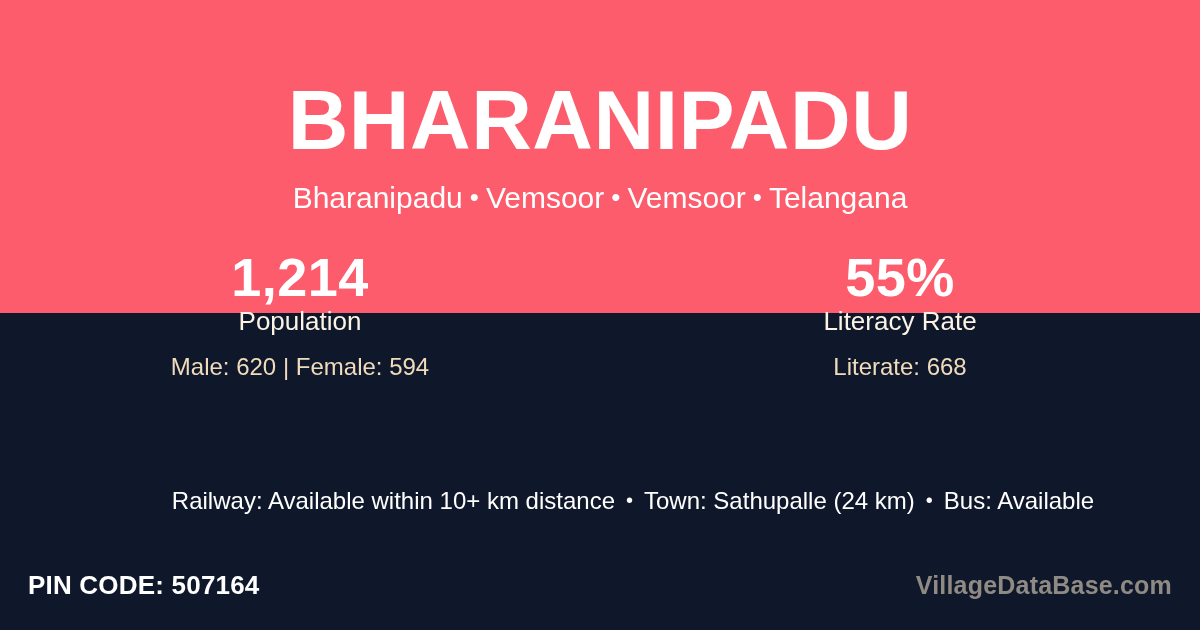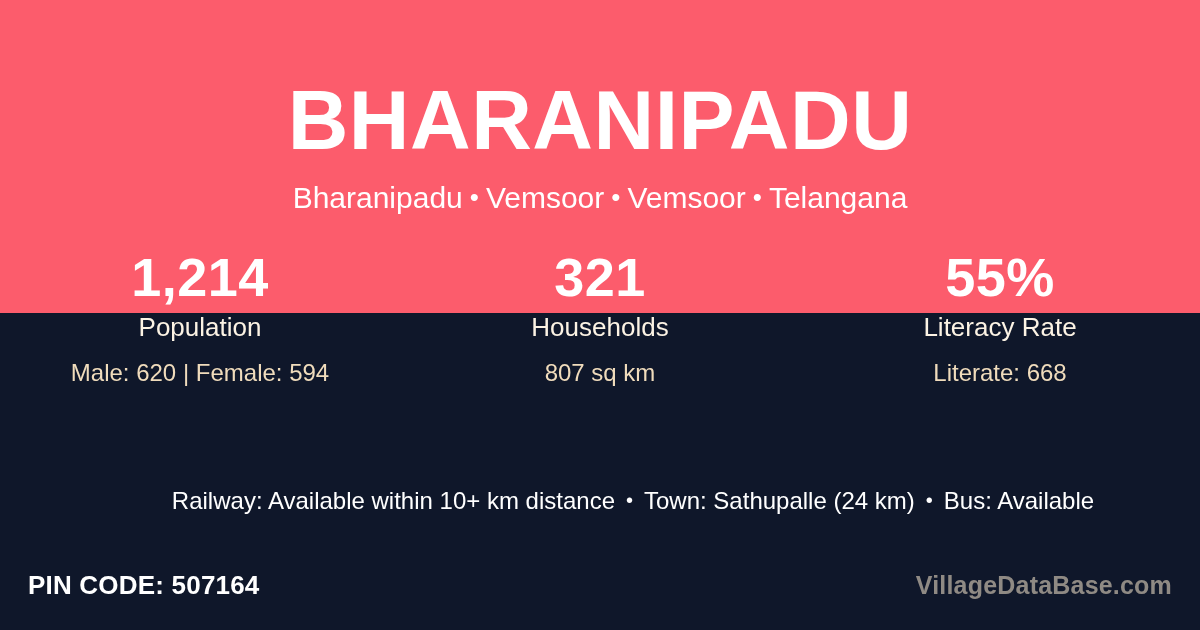--- a/index.html
+++ b/index.html
@@ -87,21 +87,20 @@
 
   .stat-value {
     font-size: 54px;
     line-height: 58px;
     font-weight: 700;
     color: #FFFFFF;
     letter-spacing: 0.5px;
   }
 
   .stat-label {
-    margin-top: 6px;
     font-size: 26px;
     line-height: 30px;
     font-weight: 400;
     color: #FCF3E4;
   }
 
   .stat-sub {
     margin-top: 20px;
     font-size: 24px;
     line-height: 22px;
@@ -175,25 +174,20 @@
   </div>
 
   <div class="stats-row">
 
     <div class="stat-col">
       <div class="stat-value">1,214</div>
       <div class="stat-label">Population</div>
       <div class="stat-sub">Male: 620 | Female: 594</div>
     </div>
 
-    <div class="stat-col">
-      <div class="stat-value">321</div>
-      <div class="stat-label">Households</div>
-      <div class="stat-sub">807 sq km</div>
-    </div>
 
     <div class="stat-col">
       <div class="stat-value">55%</div>
       <div class="stat-label">Literacy Rate</div>
       <div class="stat-sub">Literate: 668</div>
     </div>
 
   </div>
 
   <div class="amenities">

